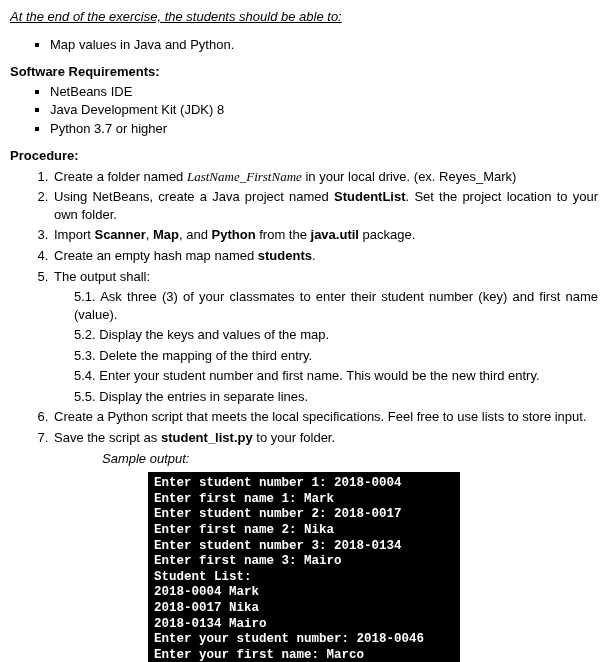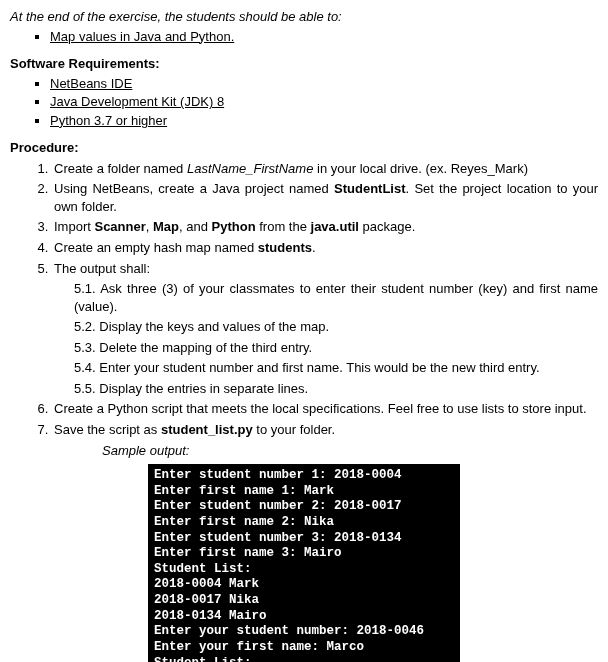--- a/index.html
+++ b/index.html
@@ -7,27 +7,27 @@
     font-size: 13px;
     color: #000;
     margin: 0;
     padding: 8px 10px;
     width: 608px;
     box-sizing: border-box;
     line-height: 1.35;
   }
   .intro {
     font-style: italic;
-    margin-bottom: 2px;
+    margin-bottom: 10px;
+    text-decoration: underline;
   }
   ul.square {
     list-style-type: square;
     margin: 2px 0 10px 0;
     padding-left: 40px;
-    text-decoration: underline;
   }
   ul.square li {
     margin: 1px 0;
   }
   .section-head {
     font-weight: bold;
     margin-top: 4px;
     margin-bottom: 2px;
   }
   ol.proc {
@@ -38,21 +38,21 @@
     margin: 3px 0;
     padding-left: 2px;
     text-align: justify;
   }
   .sublist {
     margin: 3px 0 3px 20px;
   }
   .sublist div {
     margin: 3px 0;
   }
-  .ital { font-style: italic; }
+  .ital { font-style: italic; font-family: Liberation Serif, serif; }
   .b { font-weight: bold; }
   .sample-label {
     font-style: italic;
     margin: 4px 0 4px 48px;
   }
   .terminal {
     background: #000;
     color: #fff;
     font-family: "Courier New", monospace;
     font-size: 12.5px;

